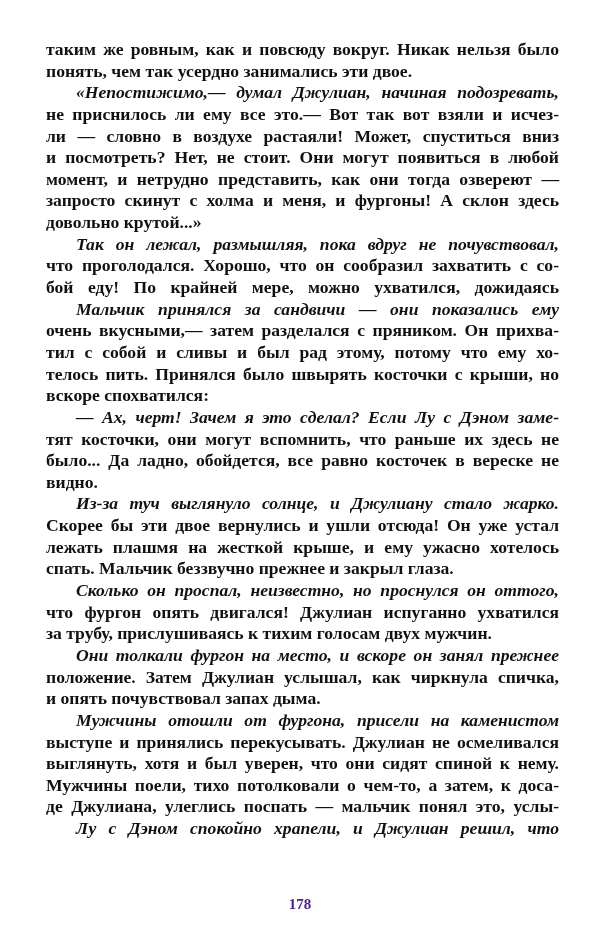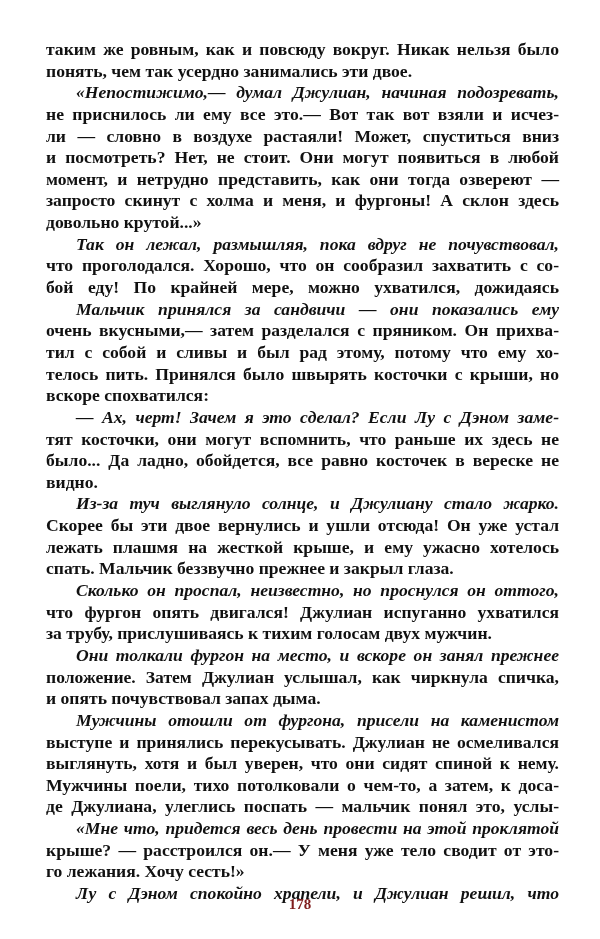--- a/index.html
+++ b/index.html
@@ -26,21 +26,21 @@
     .line.last { text-align-last: left; }
     .line.indent { padding-left: 30px; font-style: italic; }
     .pagenum {
       position: absolute;
       left: 0; width: 600px;
       top: 896px;
       text-align: center;
       font-family: "Liberation Serif", serif;
       font-size: 15px;
       font-weight: bold;
-      color: #7f1d1d;
+      color: #4c1d95;
     }
   </style>
 </head>
 <body>
 
 <div class="page" id="page">
     <div>
       <span class="line">таким же ровным, как и повсюду вокруг. Никак нельзя было</span>
       <span class="line last">понять, чем так усердно занимались эти двое.</span>
     </div>
@@ -88,21 +88,16 @@
       <span class="line last">и опять почувствовал запах дыма.</span>
     </div>
     <div>
       <span class="line indent">Мужчины отошли от фургона, присели на каменистом</span>
       <span class="line">выступе и принялись перекусывать. Джулиан не осмеливался</span>
       <span class="line">выглянуть, хотя и был уверен, что они сидят спиной к нему.</span>
       <span class="line">Мужчины поели, тихо потолковали о чем-то, а затем, к доса-</span>
       <span class="line">де Джулиана, улеглись поспать — мальчик понял это, услы-</span>
     </div>
     <div>
-      <span class="line indent">«Мне что, придется весь день провести на этой проклятой</span>
-      <span class="line">крыше? — расстроился он.— У меня уже тело сводит от это-</span>
-      <span class="line last">го лежания. Хочу сесть!»</span>
-    </div>
-    <div>
       <span class="line indent">Лу с Дэном спокойно храпели, и Джулиан решил, что</span>
     </div>
   </div>
 <div class="pagenum">178</div>
 
 </body></html>

